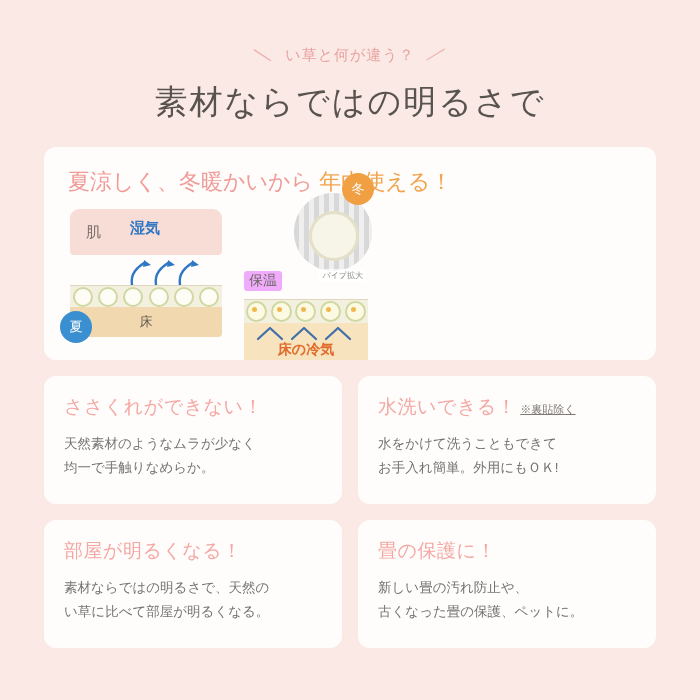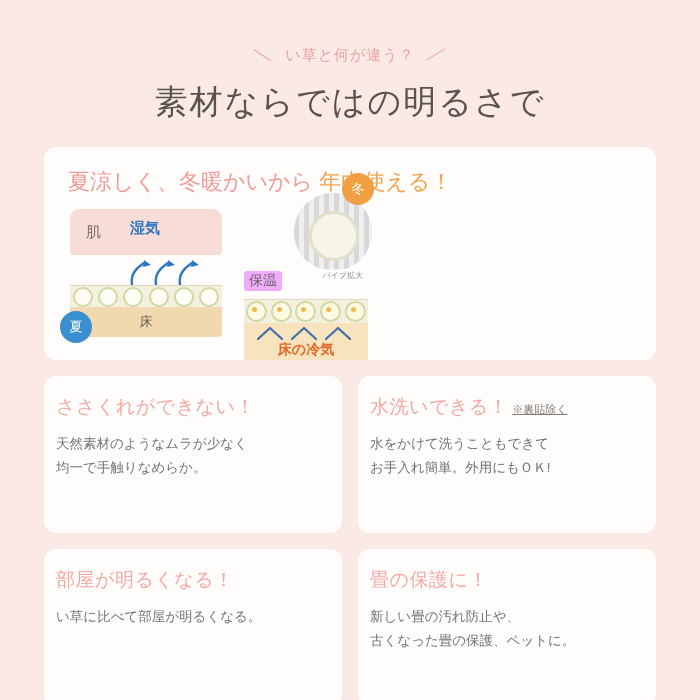--- a/index.html
+++ b/index.html
@@ -286,22 +286,22 @@
     font-weight: bold;
   }
 
   
   .grid {
     display: grid;
     grid-template-columns: 1fr 1fr;
     gap: 16px;
   }
   .feature {
-    height: 157px;
-    padding: 18px 12px;
+    height: 128px;
+    padding: 18px 20px;
   }
   .feature-title {
     font-size: 19px;
     color: #f4a8a4;
     margin-bottom: 12px;
     letter-spacing: 0.5px;
   }
   .feature-title .note {
     font-size: 11px;
     color: #7d7874;
@@ -414,20 +414,21 @@
         <div>水をかけて洗うこともできて</div>
         <div>お手入れ簡単。外用にもＯＫ!</div>
       </div>
     </div>
 
     <div class="card feature">
       <div class="feature-title">
         <span>部屋が明るくなる！</span><span class="note"></span>
       </div>
       <div class="feature-text">
+        <div>素材ならではの明るさで、天然の</div>
         <div>い草に比べて部屋が明るくなる。</div>
       </div>
     </div>
 
     <div class="card feature">
       <div class="feature-title">
         <span>畳の保護に！</span><span class="note"></span>
       </div>
       <div class="feature-text">
         <div>新しい畳の汚れ防止や、</div>

